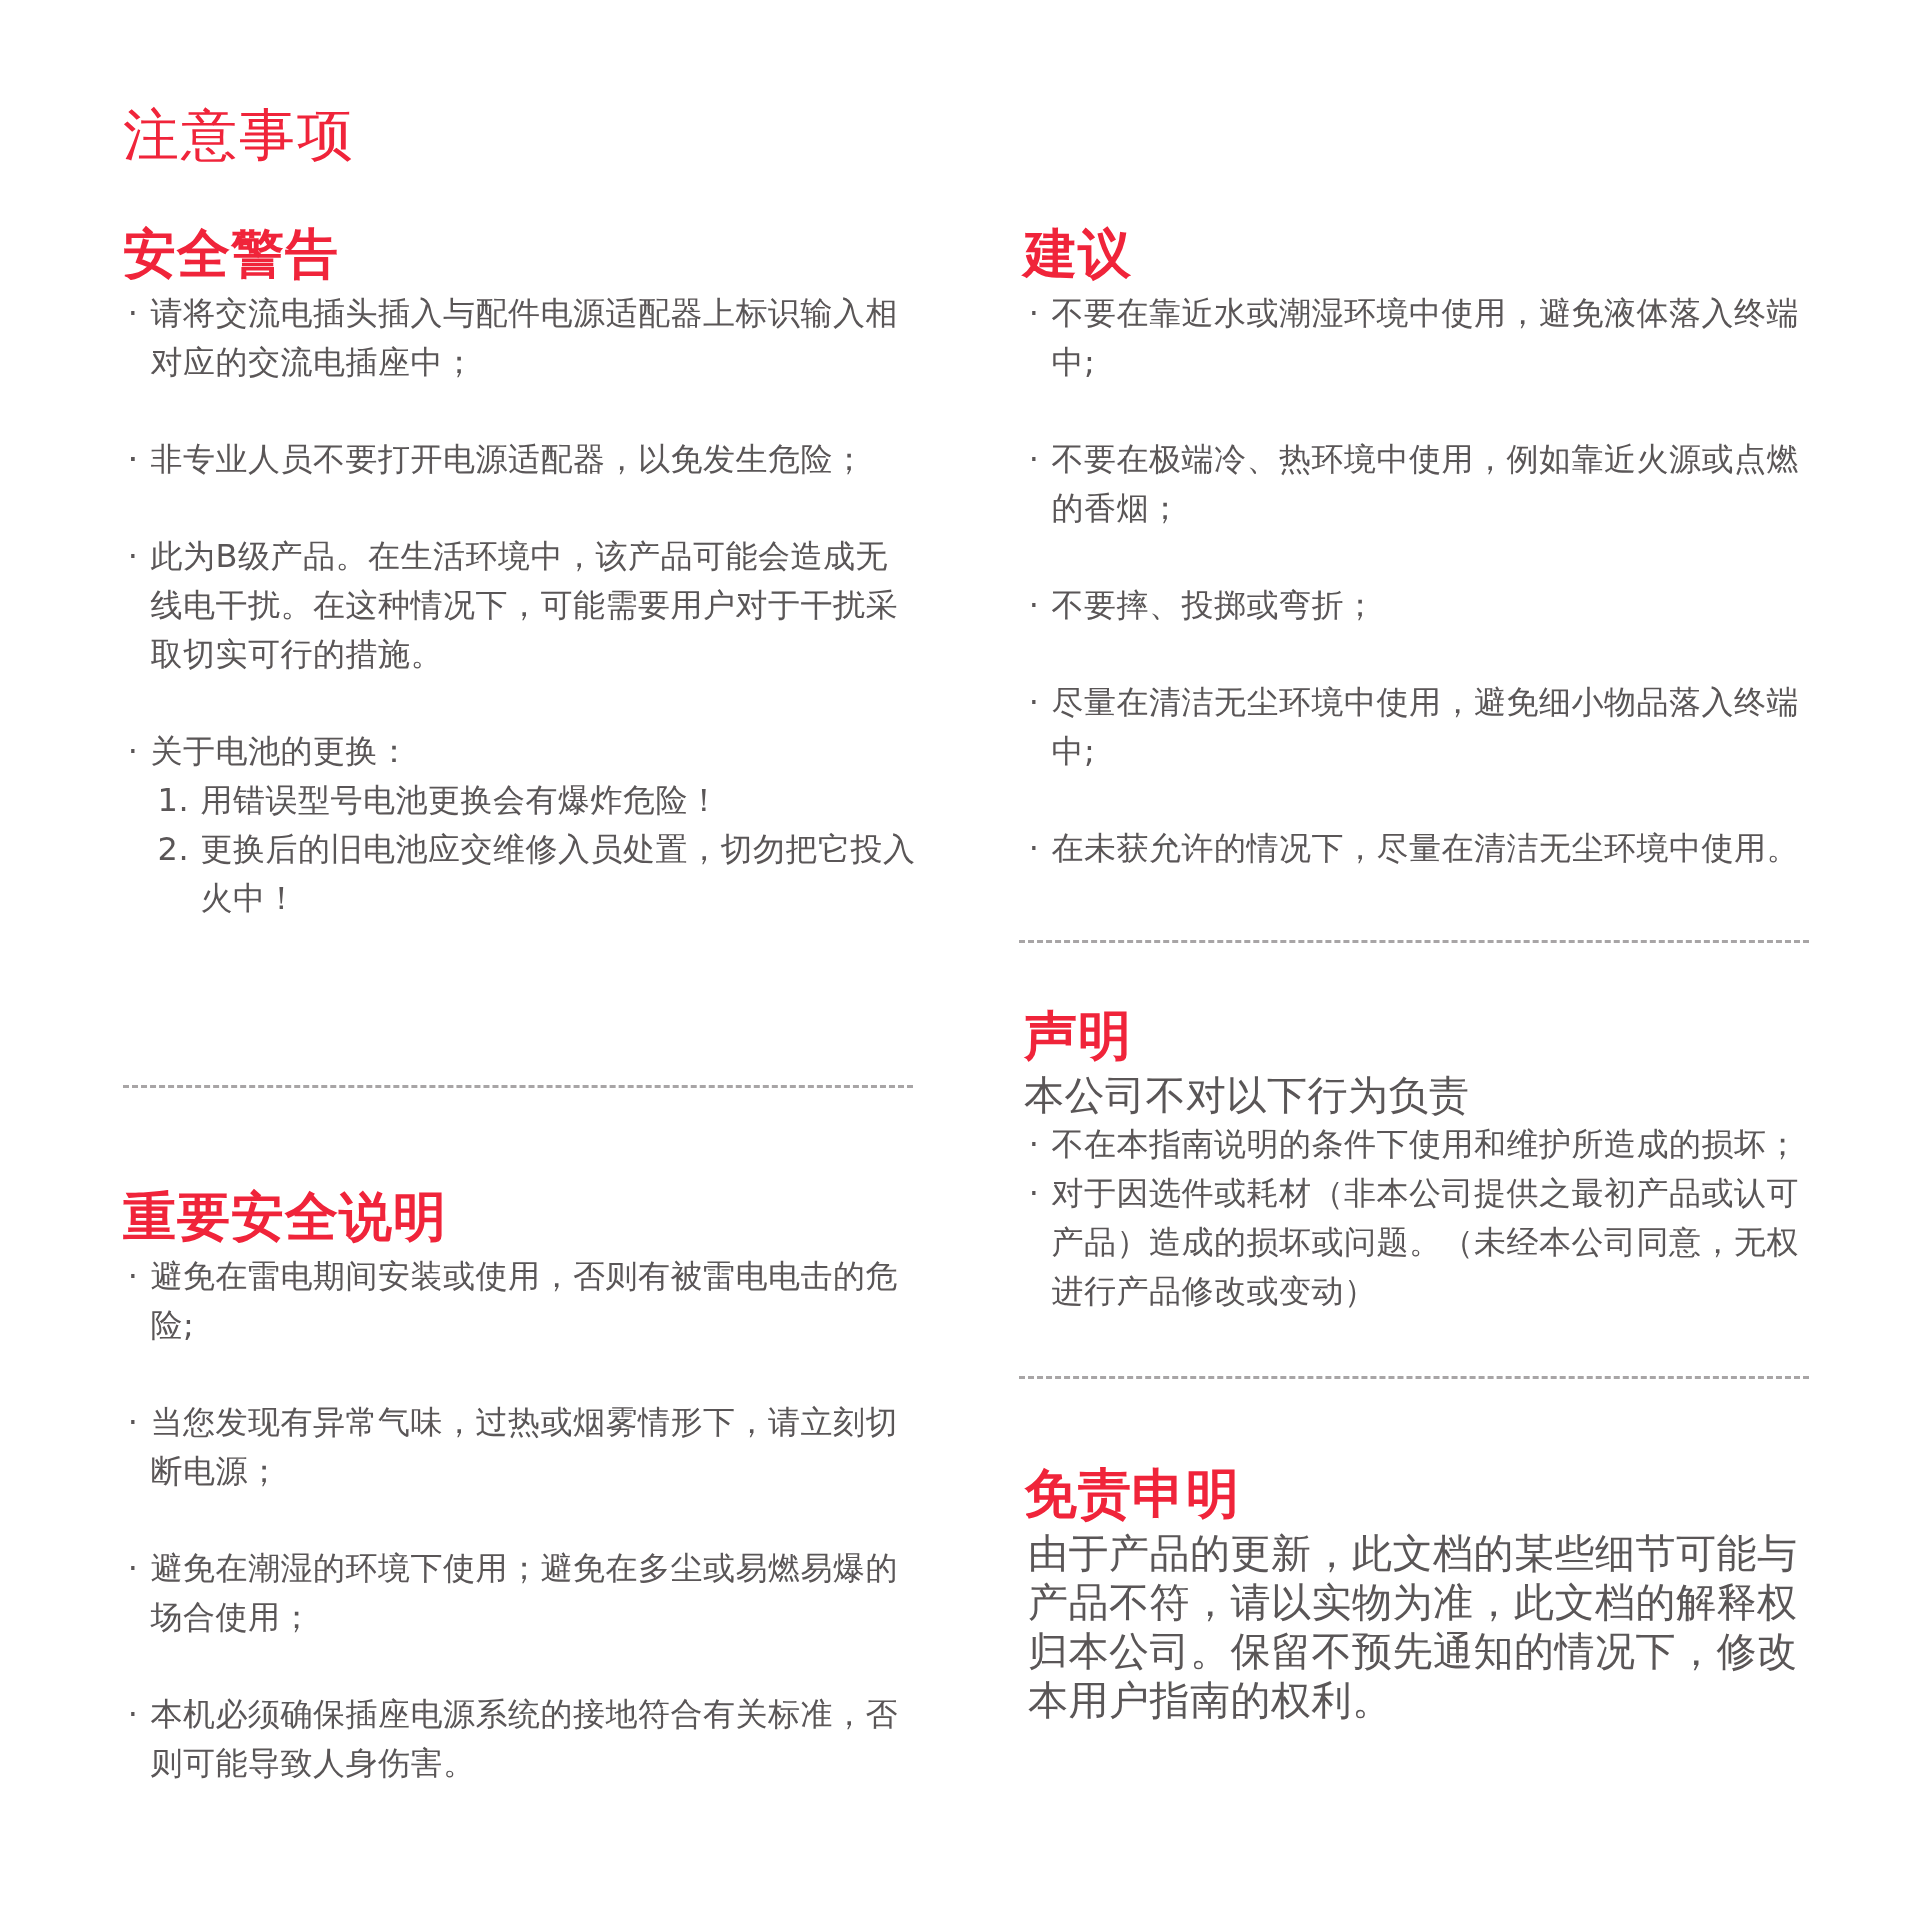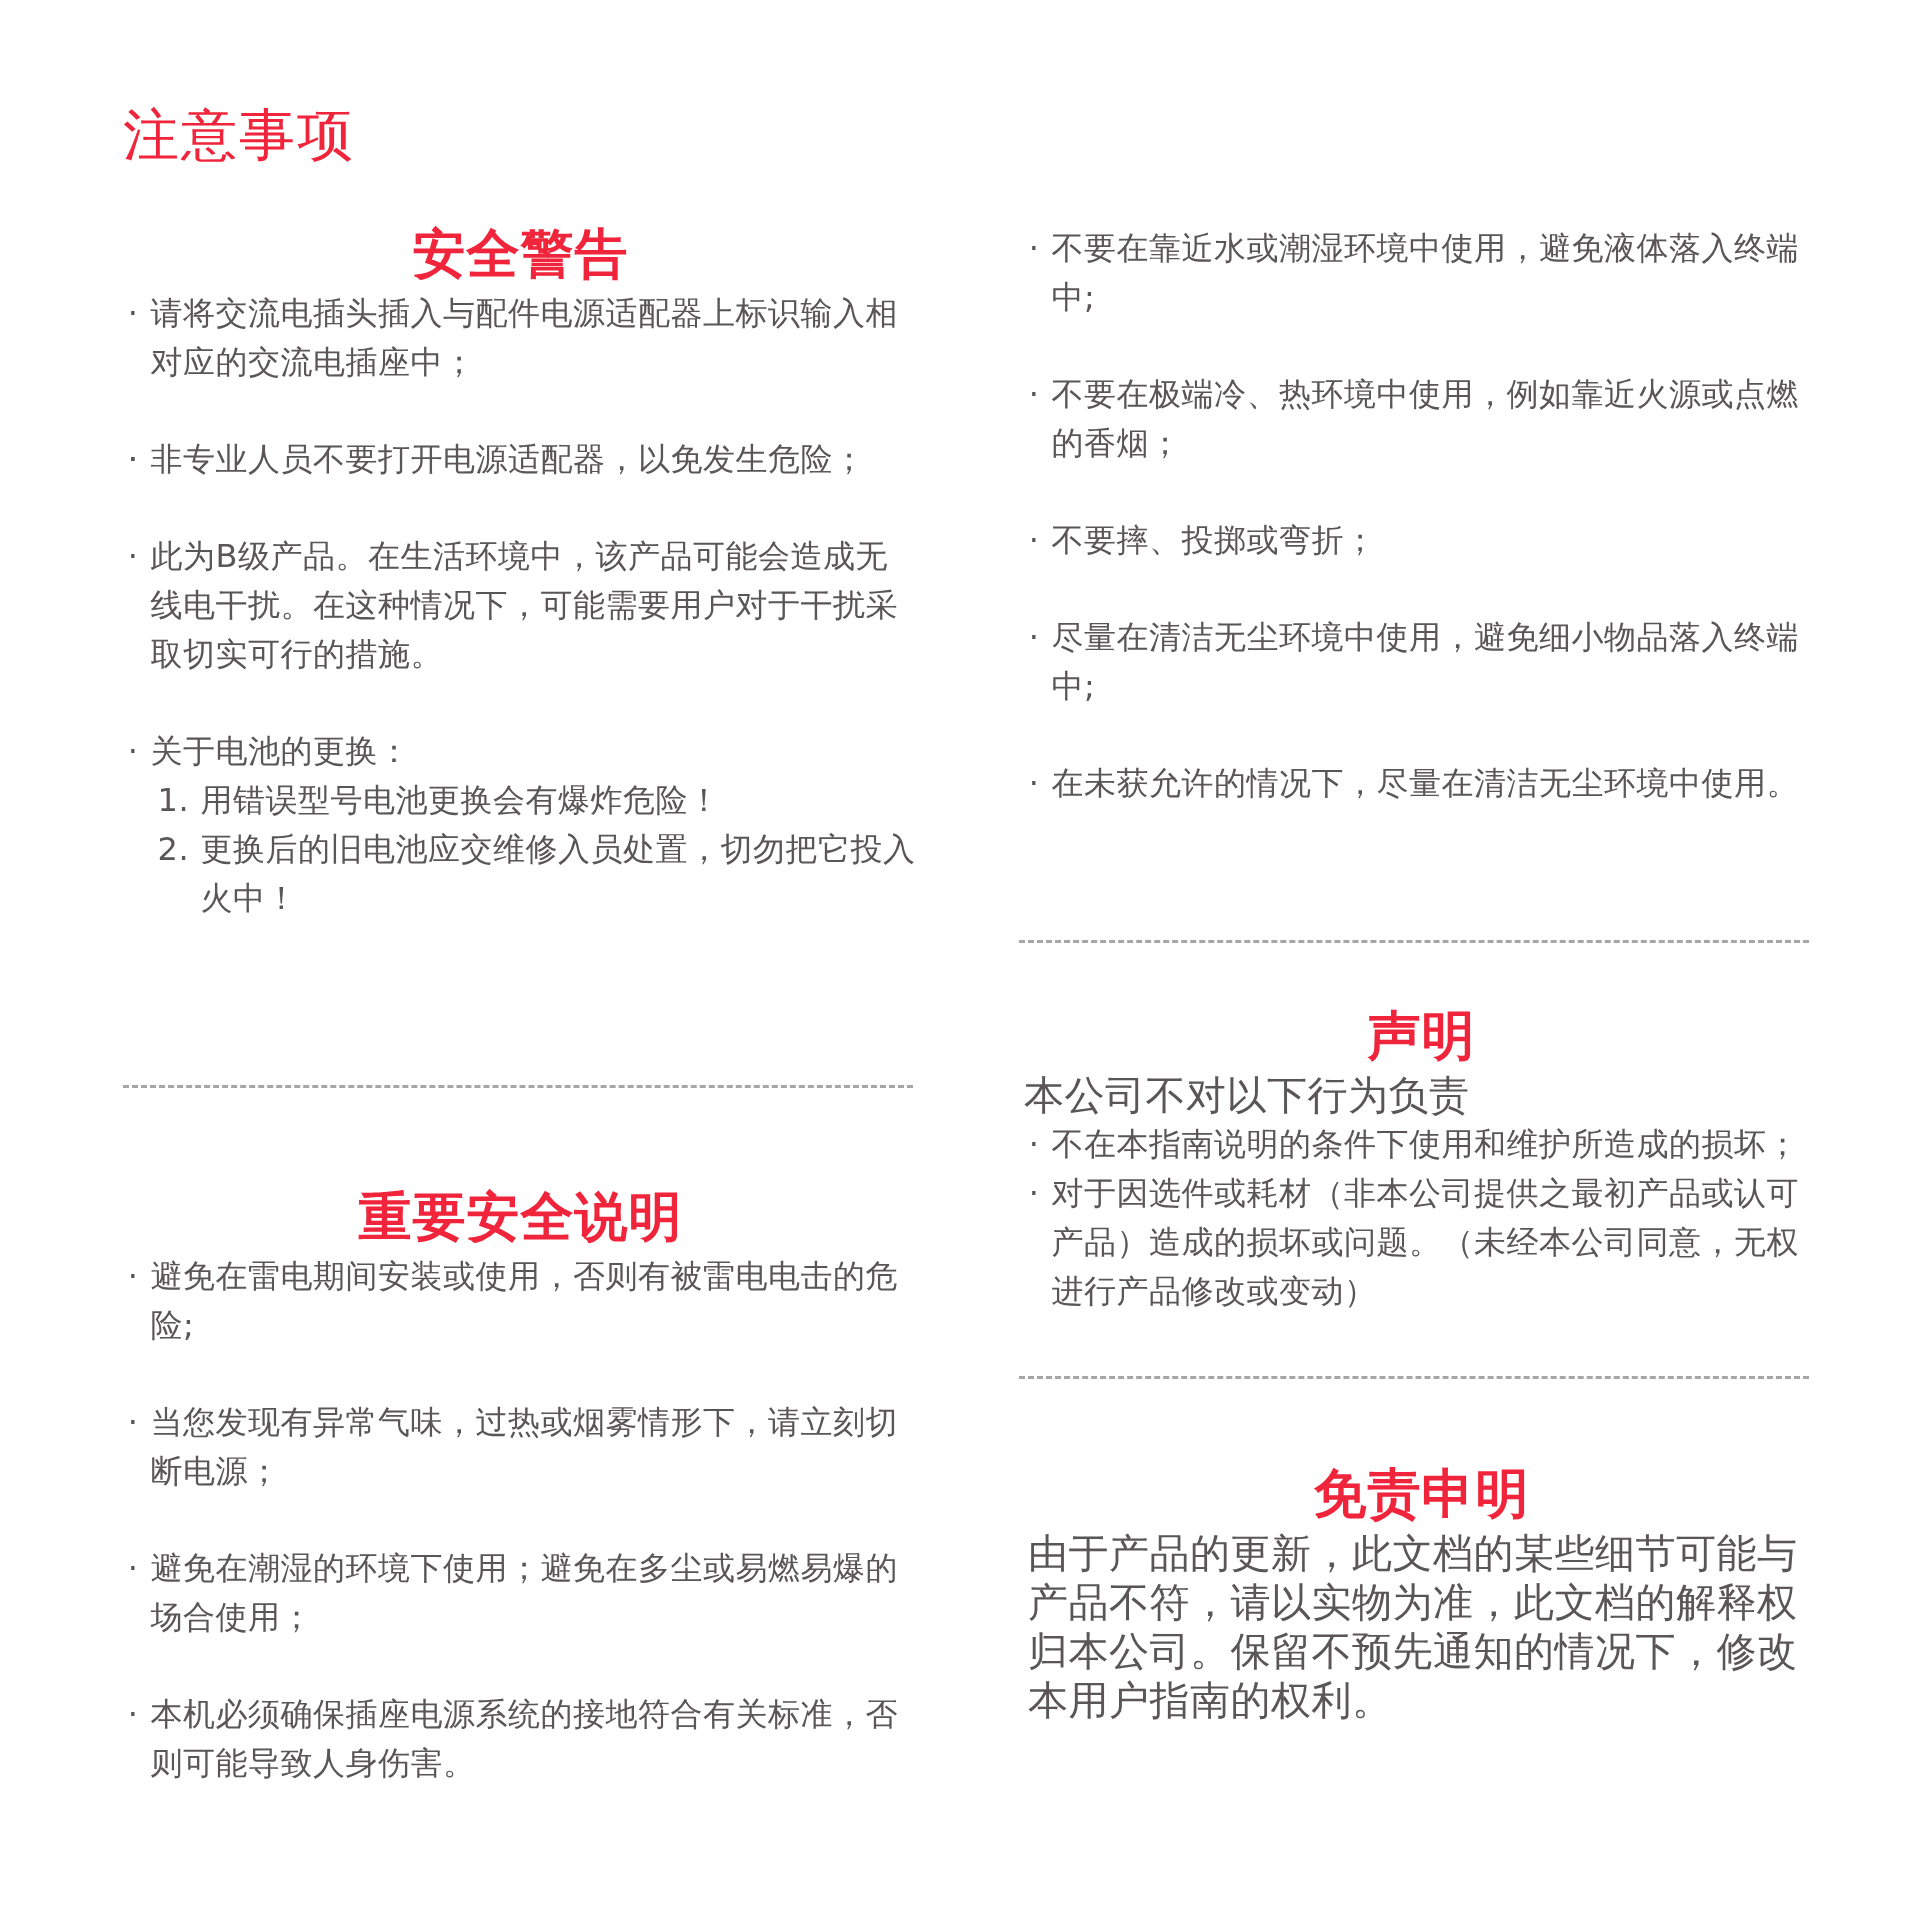--- a/index.html
+++ b/index.html
@@ -12,21 +12,20 @@
       position: absolute; left: 123px; top: 104px;
       font-size: 56px; line-height: 1.1; color: #f0243a; font-weight: 300;
       letter-spacing: 2px;
     }
     .col { position: absolute; width: 795px; }
     .col-left { left: 123px; top: 224px; }
     .col-right { left: 1024px; top: 224px; }
     .section-title {
       font-size: 53px; line-height: 1.15; color: #f0243a; margin: 0 0 4.1px 0;
       letter-spacing: 1px;
-      text-align: center;
     }
     .list { list-style: none; margin: 0; padding: 0; }
     .item {
       position: relative; padding-left: 27.5px;
       font-size: 32px; line-height: 49px; margin-bottom: 48px;
       letter-spacing: 0.5px;
     }
     .item .bullet {
       position: absolute; left: 0; top: 0; width: 20.4px; text-align: center;
     }
@@ -102,20 +101,21 @@
       <li class="item">
         <span class="bullet">·</span>
         <span>本机必须确保插座电源系统的接地符合有关标准，否则可能导致人身伤害。</span>
       </li>
     </ul>
   </section>
 </div>
 
 <div class="col col-right">
   <section>
+    <h2 class="section-title">建议</h2>
     <ul class="list">
       <li class="item">
         <span class="bullet">·</span>
         <span>不要在靠近水或潮湿环境中使用，避免液体落入终端中;</span>
       </li>
       <li class="item">
         <span class="bullet">·</span>
         <span>不要在极端冷、热环境中使用，例如靠近火源或点燃的香烟；</span>
       </li>
       <li class="item">

